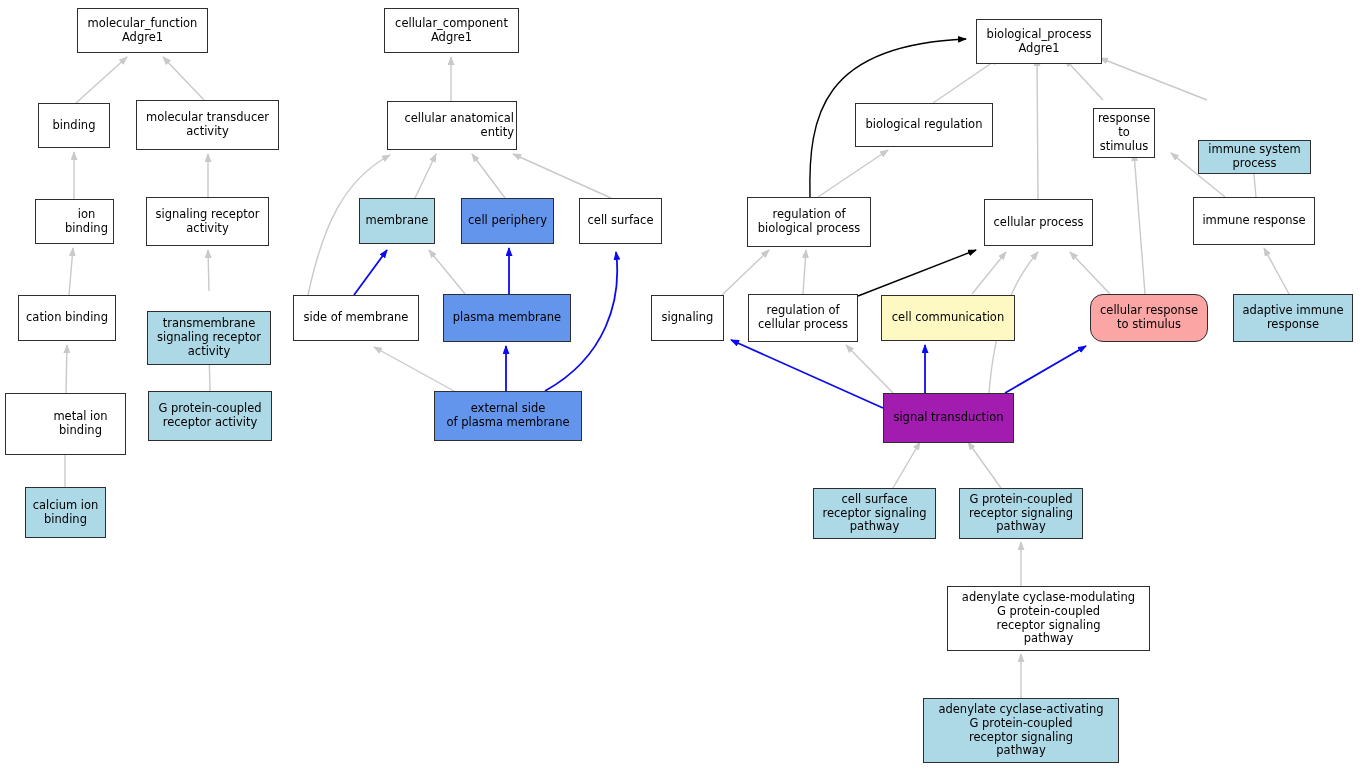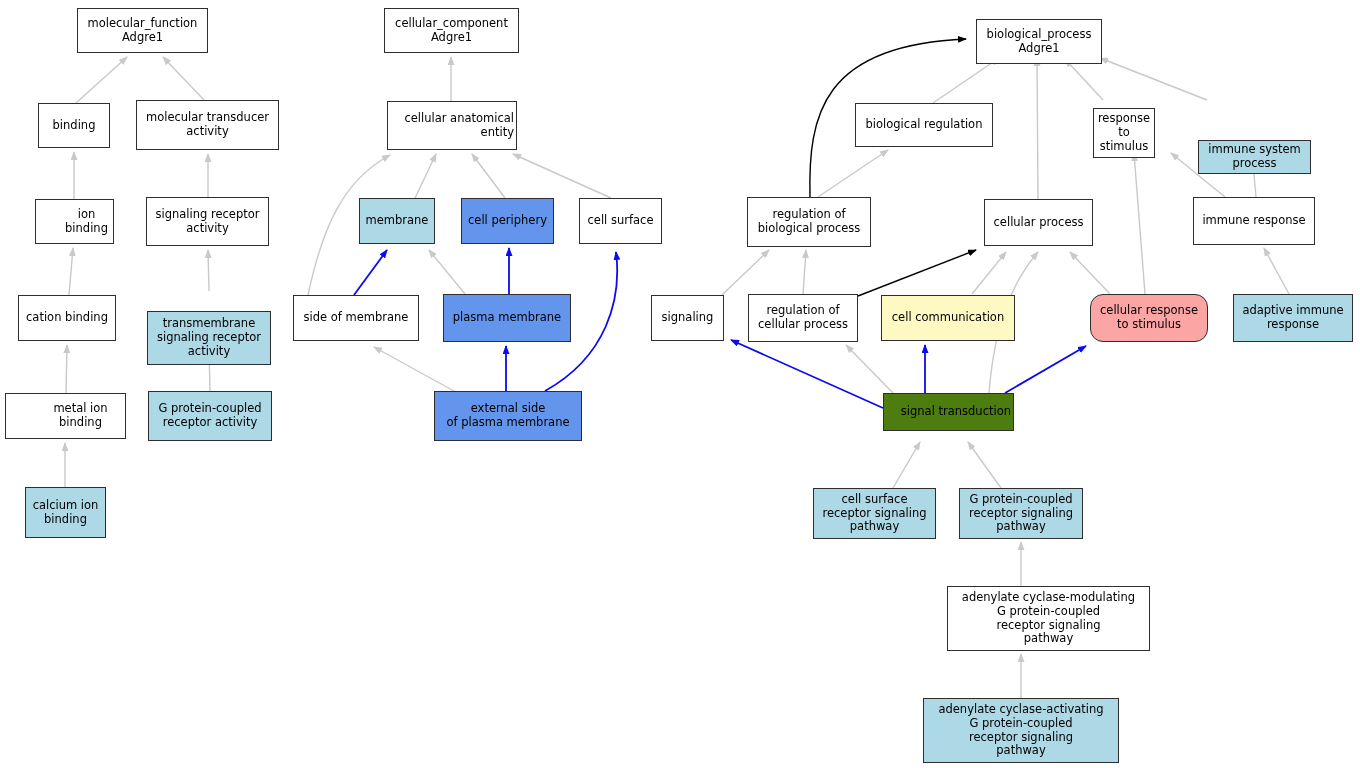--- a/index.html
+++ b/index.html
@@ -92,21 +92,21 @@
 activity</span>
       </div>
       <div class="go-node" style="left: 18px; top: 295px; width: 98px; height: 46px; background: rgb(255, 255, 255); border-color: rgb(46, 46, 46);">
         <span>cation binding</span>
       </div>
       <div class="go-node" style="left: 147px; top: 291px; width: 124px; height: 54px; background: rgb(173, 216, 230); border-color: rgb(46, 46, 46); margin-top: 20px;">
         <span>transmembrane
 signaling receptor
 activity</span>
       </div>
-      <div class="go-node" style="left: 5px; top: 393px; width: 121px; height: 46px; background: rgb(255, 255, 255); border-color: rgb(46, 46, 46); padding-left: 32px;">
+      <div class="go-node" style="left: 5px; top: 393px; width: 121px; height: 62px; background: rgb(255, 255, 255); border-color: rgb(46, 46, 46); padding-left: 32px;">
         <span>metal ion binding</span>
       </div>
       <div class="go-node" style="left: 148px; top: 391px; width: 124px; height: 50px; background: rgb(173, 216, 230); border-color: rgb(46, 46, 46);">
         <span>G protein-coupled
 receptor activity</span>
       </div>
       <div class="go-node" style="left: 25px; top: 487px; width: 81px; height: 51px; background: rgb(173, 216, 230); border-color: rgb(46, 46, 46);">
         <span>calcium ion
 binding</span>
       </div>
@@ -173,21 +173,21 @@
         <span>cell communication</span>
       </div>
       <div class="go-node" style="left: 1090px; top: 294px; width: 118px; height: 48px; background: #fca5a5; border-color: rgb(46, 46, 46); border-radius: 13px;">
         <span>cellular response
 to stimulus</span>
       </div>
       <div class="go-node" style="left: 1233px; top: 294px; width: 120px; height: 48px; background: rgb(173, 216, 230); border-color: rgb(46, 46, 46);">
         <span>adaptive immune
 response</span>
       </div>
-      <div class="go-node" style="left: 883px; top: 393px; width: 131px; height: 38px; background: #4d7c0f; border-color: rgb(46, 46, 46); text-align: right;">
+      <div class="go-node" style="left: 883px; top: 393px; width: 131px; height: 50px; background: #a21caf; border-color: rgb(46, 46, 46);">
         <span>signal transduction</span>
       </div>
       <div class="go-node" style="left: 813px; top: 488px; width: 123px; height: 51px; background: rgb(173, 216, 230); border-color: rgb(46, 46, 46);">
         <span>cell surface
 receptor signaling
 pathway</span>
       </div>
       <div class="go-node" style="left: 959px; top: 488px; width: 124px; height: 51px; background: rgb(173, 216, 230); border-color: rgb(46, 46, 46);">
         <span>G protein-coupled
 receptor signaling

